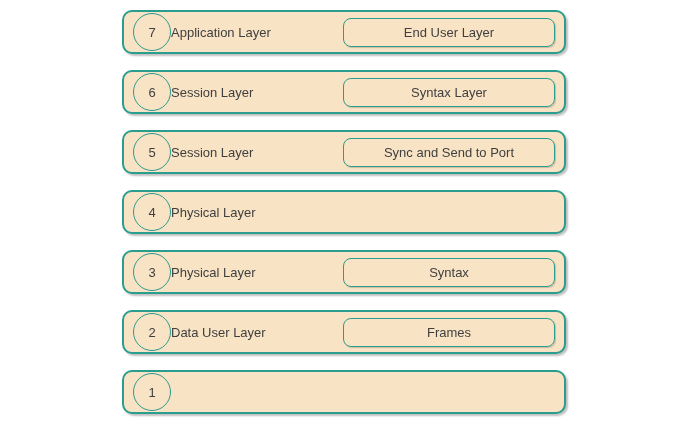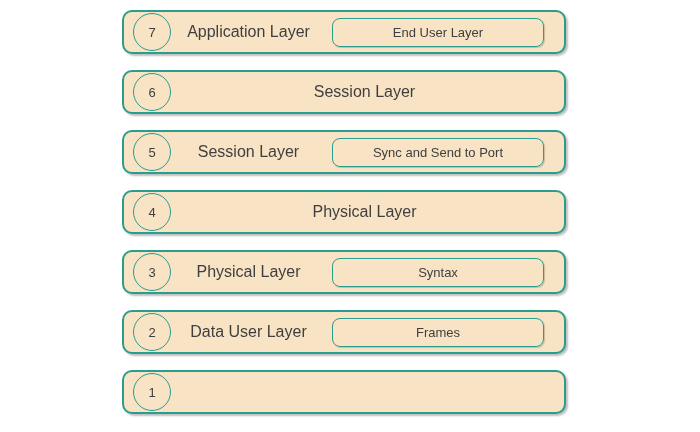--- a/index.html
+++ b/index.html
@@ -42,30 +42,29 @@
     border-radius: 50%;
     display: flex;
     align-items: center;
     justify-content: center;
     font-size: 13px;
     color: var(--text);
     flex: 0 0 auto;
   }
   .layer-name {
     flex: 1 1 auto;
-    text-align: center;
-    font-size: 16px;
+    font-size: 13px;
     color: var(--text);
     padding-right: 6px;
   }
   .desc-btn {
     flex: 0 0 auto;
     width: 212px;
     height: 29px;
-    margin-right: 20px;
+    margin-right: 9px;
     background: transparent;
     border: 1.5px solid var(--teal);
     border-radius: 8px;
     box-shadow: 1px 1px 1px rgba(0,0,0,0.18);
     display: flex;
     align-items: center;
     justify-content: center;
     font-size: 13px;
     color: var(--text);
     font-family: "Liberation Sans", sans-serif;
@@ -79,20 +78,21 @@
 
   <div class="row">
     <div class="num-circle">7</div>
     <div class="layer-name">Application Layer</div>
     <button class="desc-btn">End User Layer</button>
   </div>
 
   <div class="row">
     <div class="num-circle">6</div>
     <div class="layer-name">Session Layer</div>
+    <button class="desc-btn">Syntax Layer</button>
   </div>
 
   <div class="row">
     <div class="num-circle">5</div>
     <div class="layer-name">Session Layer</div>
     <button class="desc-btn">Sync and Send to Port</button>
   </div>
 
   <div class="row">
     <div class="num-circle">4</div>

